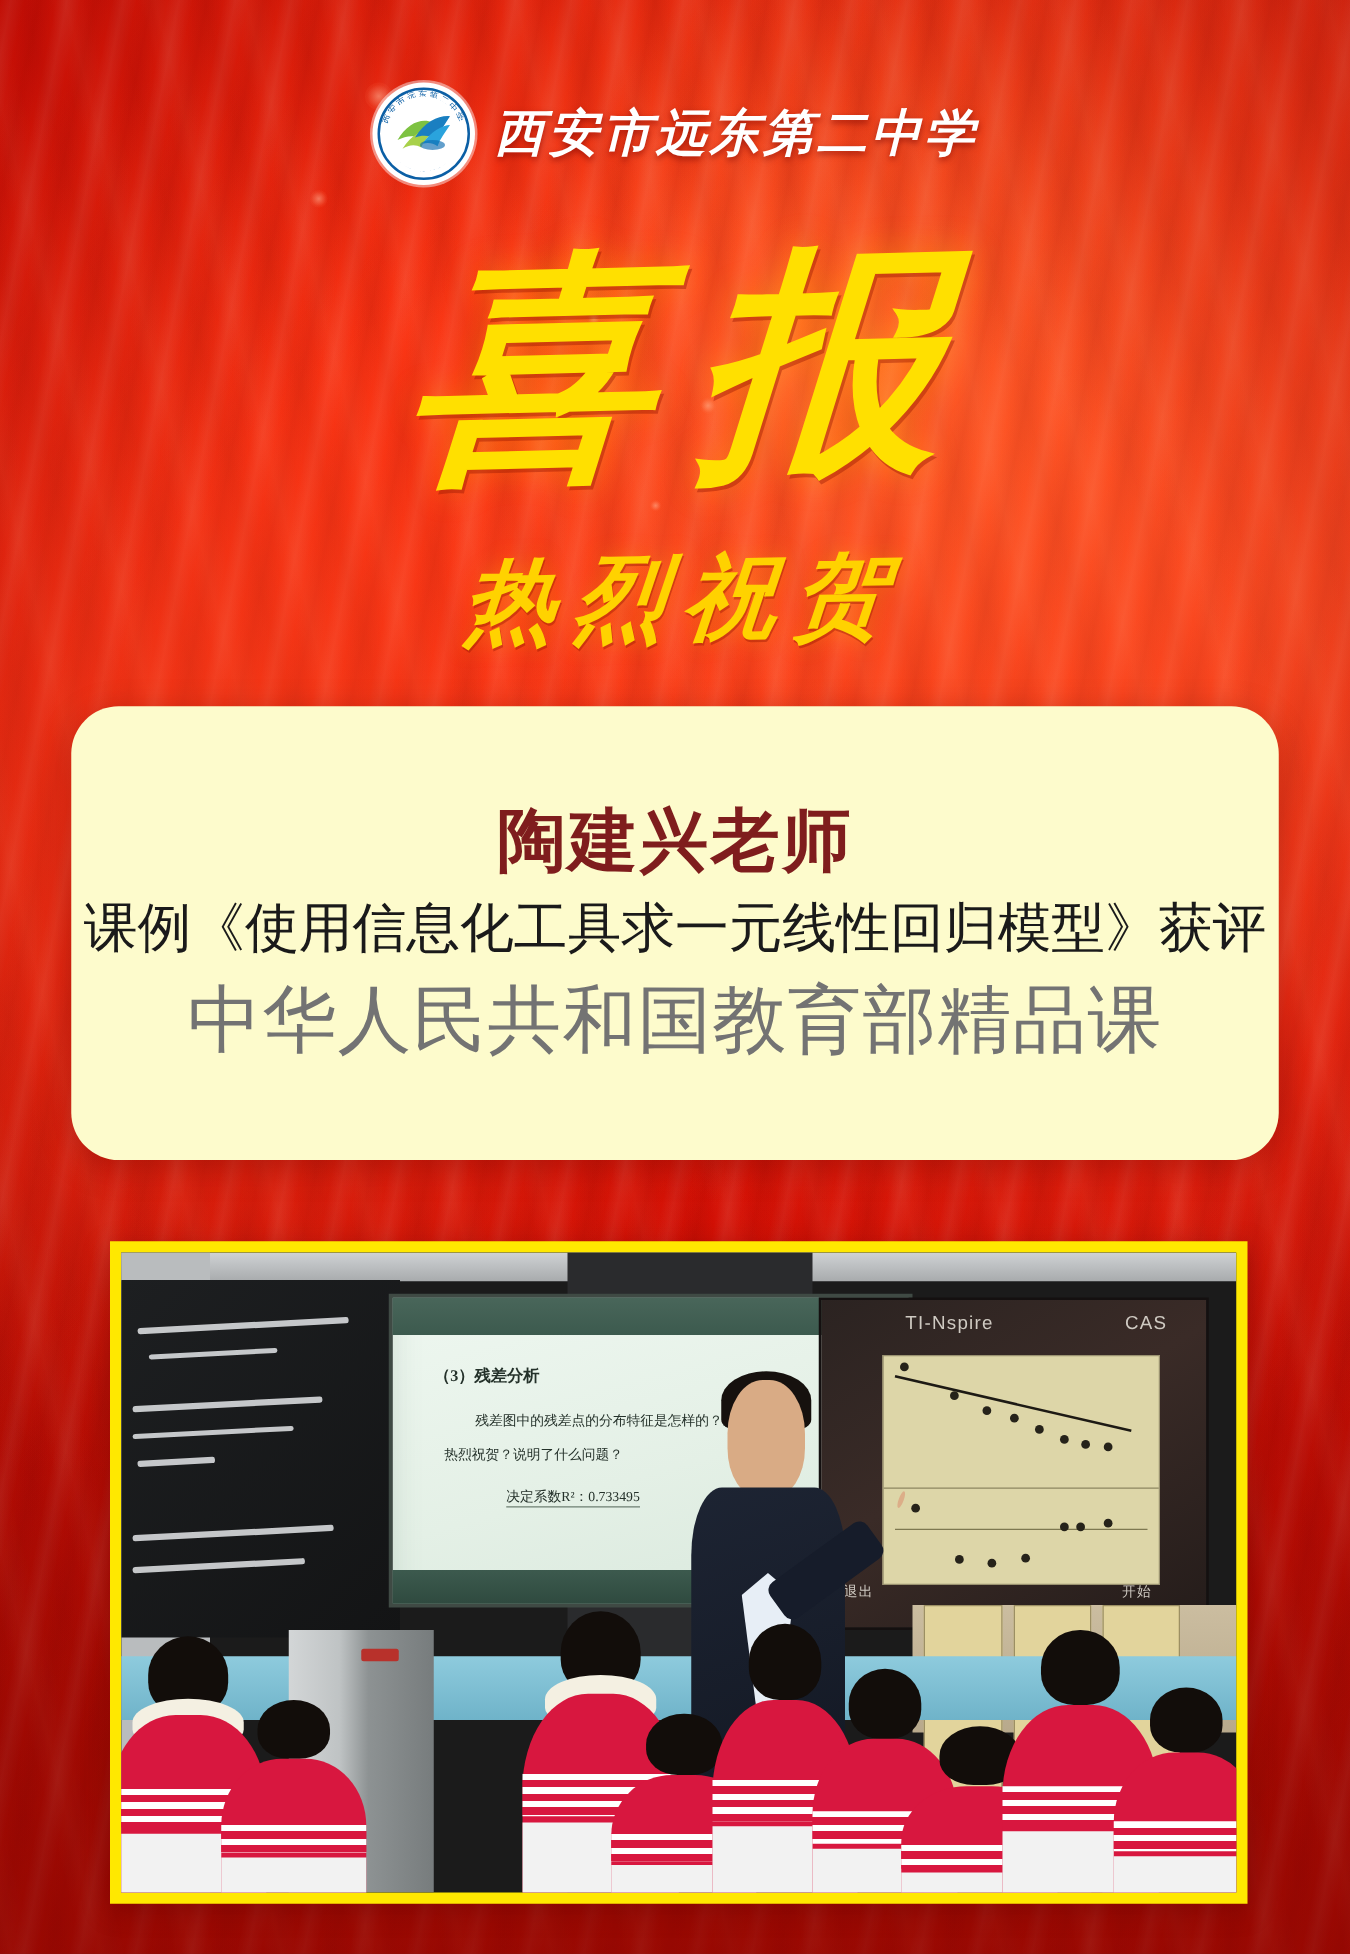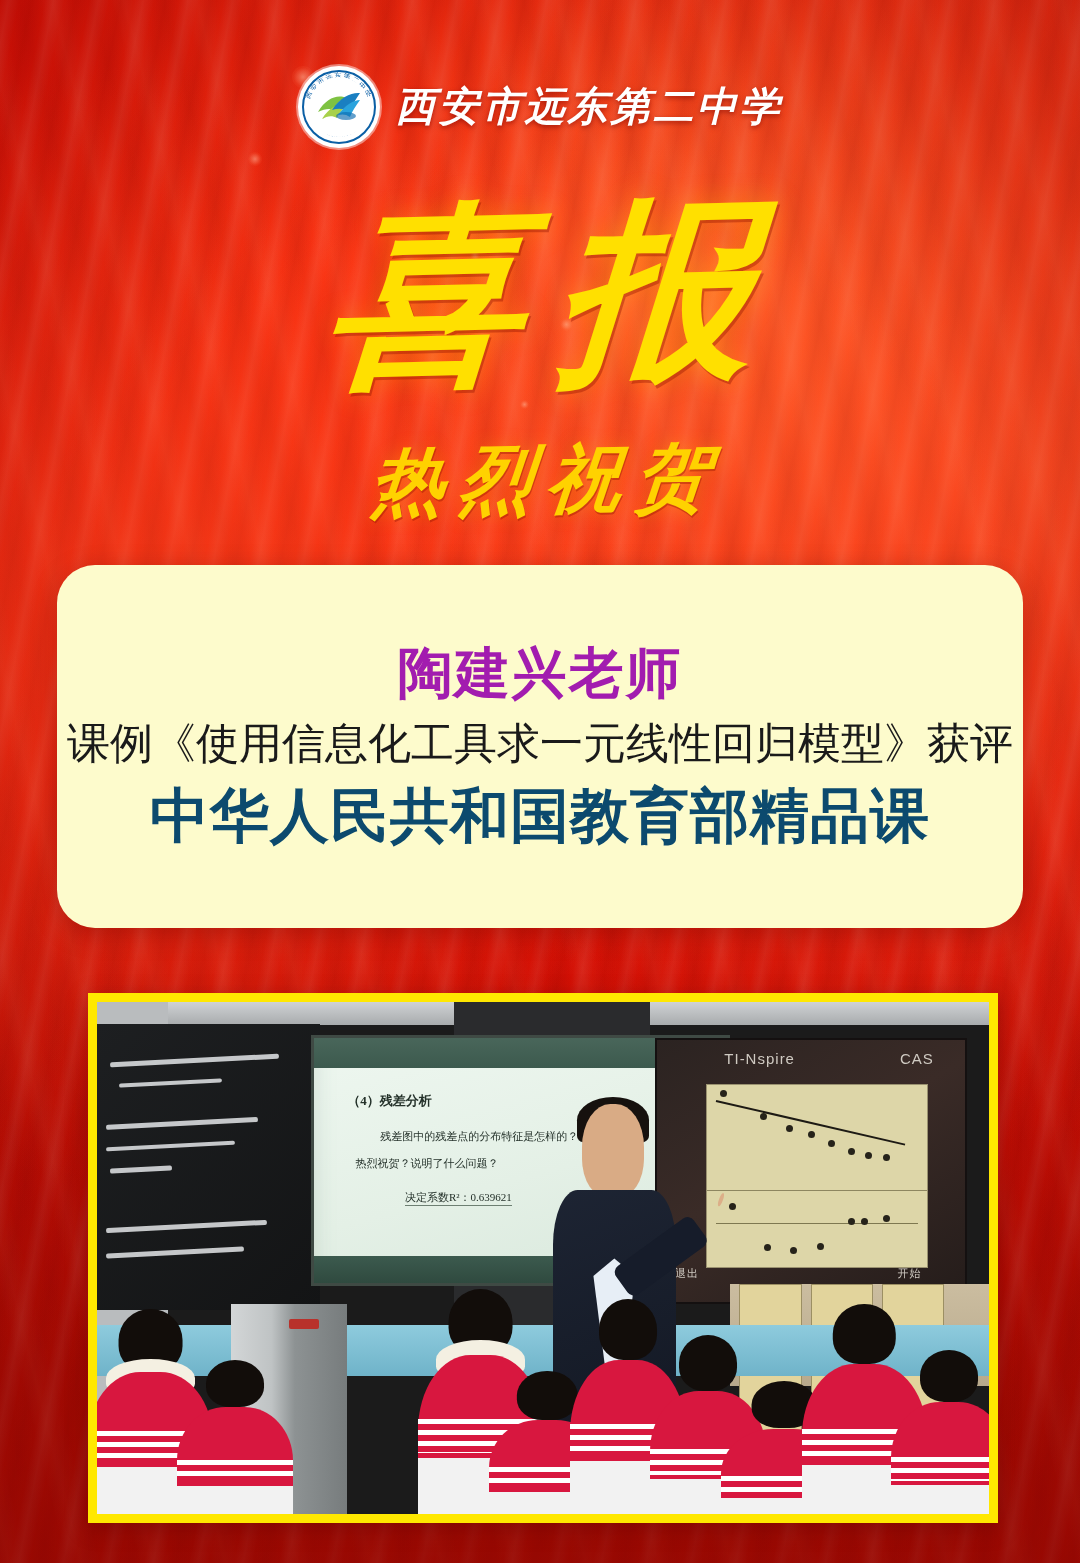--- a/index.html
+++ b/index.html
@@ -181,44 +181,44 @@
     z-index: 7;
     display: flex;
     flex-direction: column;
     align-items: center;
     justify-content: center;
     gap: 8px;
     padding: 0 26px;
     box-sizing: border-box;
   }
   .card-line-name {
-    font-family: Liberation Sans, sans-serif;
+    font-family: Liberation Serif, serif;
     font-size: 55px;
     font-weight: 700;
-    color: #a21caf;
+    color: #7f1d1d;
     letter-spacing: 2px;
     line-height: 1.25;
     text-align: center;
     white-space: nowrap;
   }
   .card-line-course {
     font-family: "Liberation Sans", "DejaVu Sans", sans-serif;
     font-size: 43px;
     font-weight: 500;
     color: #1a1a1a;
     letter-spacing: 0px;
     line-height: 1.3;
     text-align: center;
     white-space: nowrap;
   }
   .card-line-award {
     font-family: "Liberation Serif", "DejaVu Serif", serif;
     font-size: 59px;
-    font-weight: 700;
-    color: #0c4a6e;
+    font-weight: 400;
+    color: #737373;
     letter-spacing: 1px;
     line-height: 1.25;
     text-align: right;
     white-space: nowrap;
   }
 
   
   .photo-frame {
     position: absolute;
     left: 88px;
@@ -490,24 +490,24 @@
         <div class="chalk" style="left:4%;top:42%;width:58%;height:4px;"></div>
         <div class="chalk" style="left:6%;top:50%;width:28%;height:5px;"></div>
         <div class="chalk" style="left:4%;top:70%;width:72%;height:5px;"></div>
         <div class="chalk" style="left:4%;top:79%;width:62%;height:5px;"></div>
       </div>
 
       <div class="screen-white">
         <div class="topbar">
           <span class="topbar-txt">部级精品课</span>
         </div>
-        <div class="slide-txt" style="left:8%;top:22%;font-size:13px;font-weight:700;">（4）残差分析</div>
+        <div class="slide-txt" style="left:8%;top:22%;font-size:13px;font-weight:700;">（3）残差分析</div>
         <div class="slide-txt" style="left:16%;top:37%;font-size:11px;">残差图中的残差点的分布特征是怎样的？决定系数R</div>
         <div class="slide-txt" style="left:10%;top:48%;font-size:11px;">热烈祝贺？说明了什么问题？</div>
-        <div class="slide-txt" style="left:22%;top:62%;font-size:11px;border-bottom:1px solid #6d7f72;">决定系数R²：0.639621</div>
+        <div class="slide-txt" style="left:22%;top:62%;font-size:11px;border-bottom:1px solid #6d7f72;">决定系数R²：0.733495</div>
         <div class="botbar"></div>
       </div>
 
       <div class="screen-dark">
         <div class="cas-brand" style="left:22%;">TI-Nspire</div>
         <div class="cas-brand" style="right:10%;">CAS</div>
 
         <div class="plot-box">
           <div class="plot-upper">
             <div class="regline" style="left:4%;top:14%;width:88%;transform:rotate(13deg);"></div>

